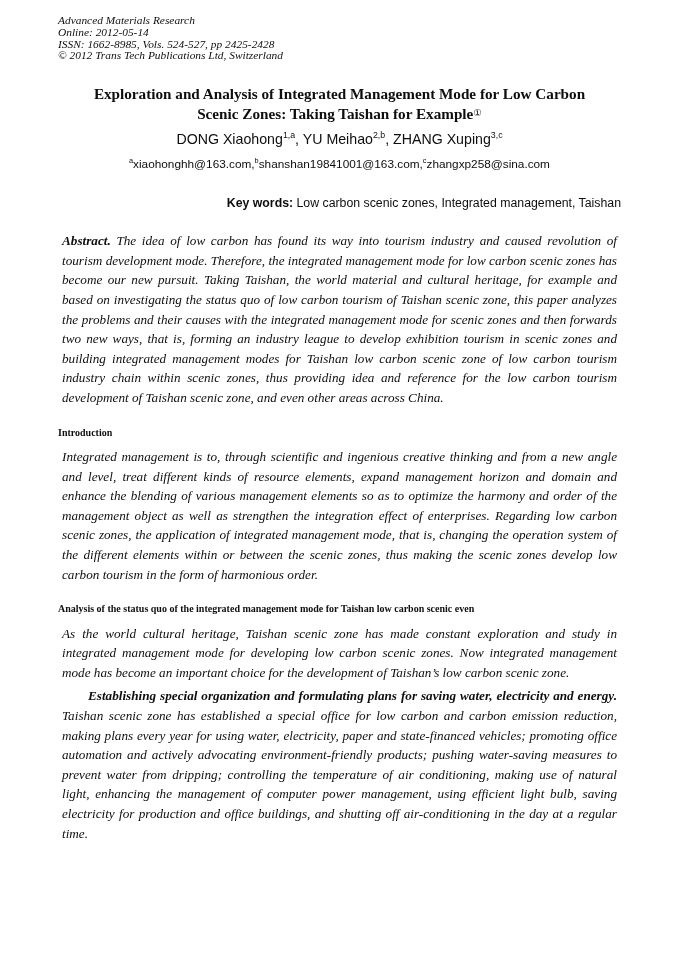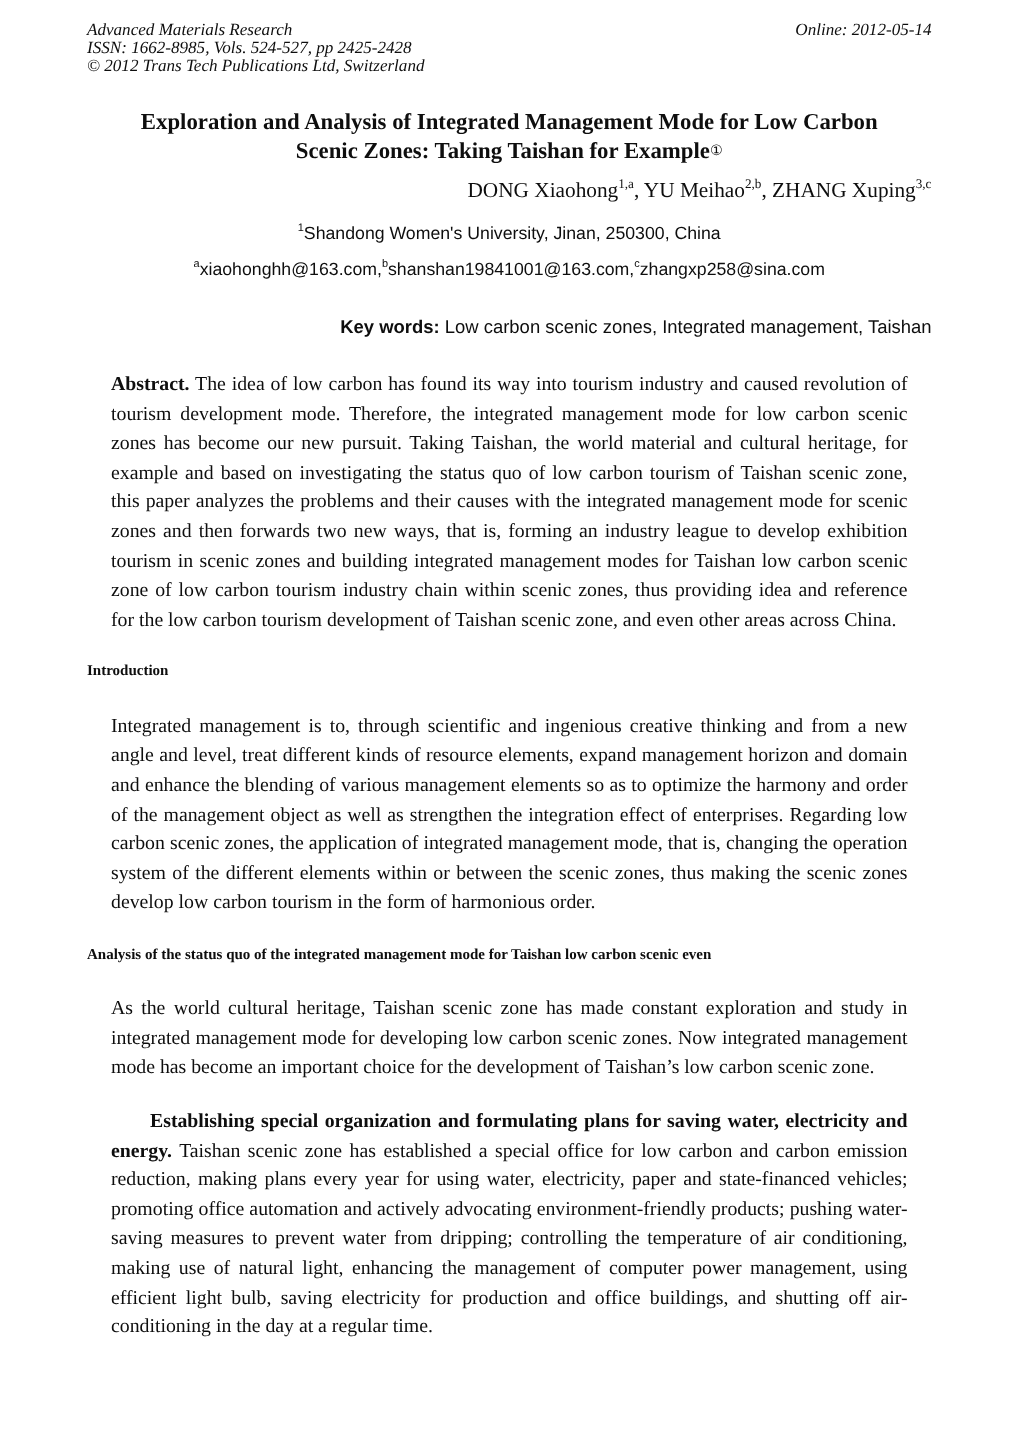--- a/index.html
+++ b/index.html
@@ -5,53 +5,53 @@
   html,body{margin:0;padding:0;}
   body{
     width:678px;height:959px;background:#ffffff;color:#0e0e0e;
     font-family:"Liberation Serif",serif;
     overflow:hidden;
   }
   .page{padding:15px 57px 0 58px;}
 
   
   .jheader{font-style:italic;font-size:11.4px;line-height:11.8px;}
-  .jrow{display:flex;justify-content:space-between;}
+  .jrow{display:flex;justify-content:space-between;flex-direction:column;}
 
   
   .title{
     font-family:Liberation Serif, serif;
     font-size:15.2px;line-height:18.8px;font-weight:bold;
     text-align:center;margin:23px 24px 0 24px;
   }
   .fnmark{font-size:9.5px;vertical-align:2.5px;font-weight:normal;}
 
   sup{font-size:0.62em;line-height:0;vertical-align:super;}
 
   .authors{
-    font-family:Liberation Serif, serif;
-    font-size:14.2px;text-align:right;margin-top:8px;
+    font-family:Liberation Sans, sans-serif;
+    font-size:14.2px;text-align:center;margin-top:8px;
   }
   .affil{
     font-family:"Liberation Sans",sans-serif;
     font-size:11.8px;text-align:center;margin-top:12.5px;line-height:13px;
   }
   .emails{
     font-family:"Liberation Sans",sans-serif;
     font-size:11.8px;text-align:center;margin-top:11px;line-height:13px;
   }
 
   .keywords{
     font-family:"Liberation Sans",sans-serif;
     font-size:12.3px;margin-top:25px;line-height:14px;text-align:right;
   }
   .keywords .kw-label{font-weight:bold;}
 
   .body-p{
-    font-size:13.2px;line-height:19.6px;text-align:justify;margin:16px;
+    font-size:13.2px;line-height:19.6px;text-align:justify;margin:4px;font-style:italic;
   }
   .abstract{margin-top:21px;}
   .lead{font-weight:bold;}
 
   .sect-h{
     font-size:10px;line-height:19.4px;font-weight:bold;
     margin:15px 0 5px 0;text-align:justify;
   }
   .indent{text-indent:26px;}
 </style>
@@ -66,21 +66,20 @@
       <span>Online: 2012-05-14</span>
     </div>
     <div>ISSN: 1662-8985, Vols. 524-527, pp 2425-2428</div>
     <div>© 2012 Trans Tech Publications Ltd, Switzerland</div>
   </div>
 
   <h1 class="title"><span>Exploration and Analysis of Integrated Management Mode for Low Carbon Scenic Zones: Taking Taishan for Example</span><span class="fnmark">①</span></h1>
 
   <div class="authors"><span>DONG Xiaohong</span><sup>1,a</sup><span>, </span><span>YU Meihao</span><sup>2,b</sup><span>, </span><span>ZHANG Xuping</span><sup>3,c</sup></div>
 
-  <div class="affil"><sup>1</sup><span>Shandong Women's University, Jinan, 250300, China</span></div>
 
   <div class="emails"><sup>a</sup><span>xiaohonghh@163.com,</span><sup>b</sup><span>shanshan19841001@163.com,</span><sup>c</sup><span>zhangxp258@sina.com</span></div>
 
   <div class="keywords"><span class="kw-label">Key words:</span> <span>Low carbon scenic zones, Integrated management, Taishan</span></div>
 
   <p class="body-p abstract"><span class="lead">Abstract.</span> <span>The idea of low carbon has found its way into tourism industry and caused revolution of tourism development mode. Therefore, the integrated management mode for low carbon scenic zones has become our new pursuit. Taking Taishan, the world material and cultural heritage, for example and based on investigating the status quo of low carbon tourism of Taishan scenic zone, this paper analyzes the problems and their causes with the integrated management mode for scenic zones and then forwards two new ways, that is, forming an industry league to develop exhibition tourism in scenic zones and building integrated management modes for Taishan low carbon scenic zone of low carbon tourism industry chain within scenic zones, thus providing idea and reference for the low carbon tourism development of Taishan scenic zone, and even other areas across China.</span></p>
 
   <h2 class="sect-h">Introduction</h2>
   <p class="body-p">Integrated management is to, through scientific and ingenious creative thinking and from a new angle and level, treat different kinds of resource elements, expand management horizon and domain and enhance the blending of various management elements so as to optimize the harmony and order of the management object as well as strengthen the integration effect of enterprises. Regarding low carbon scenic zones, the application of integrated management mode, that is, changing the operation system of the different elements within or between the scenic zones, thus making the scenic zones develop low carbon tourism in the form of harmonious order.</p>
 

